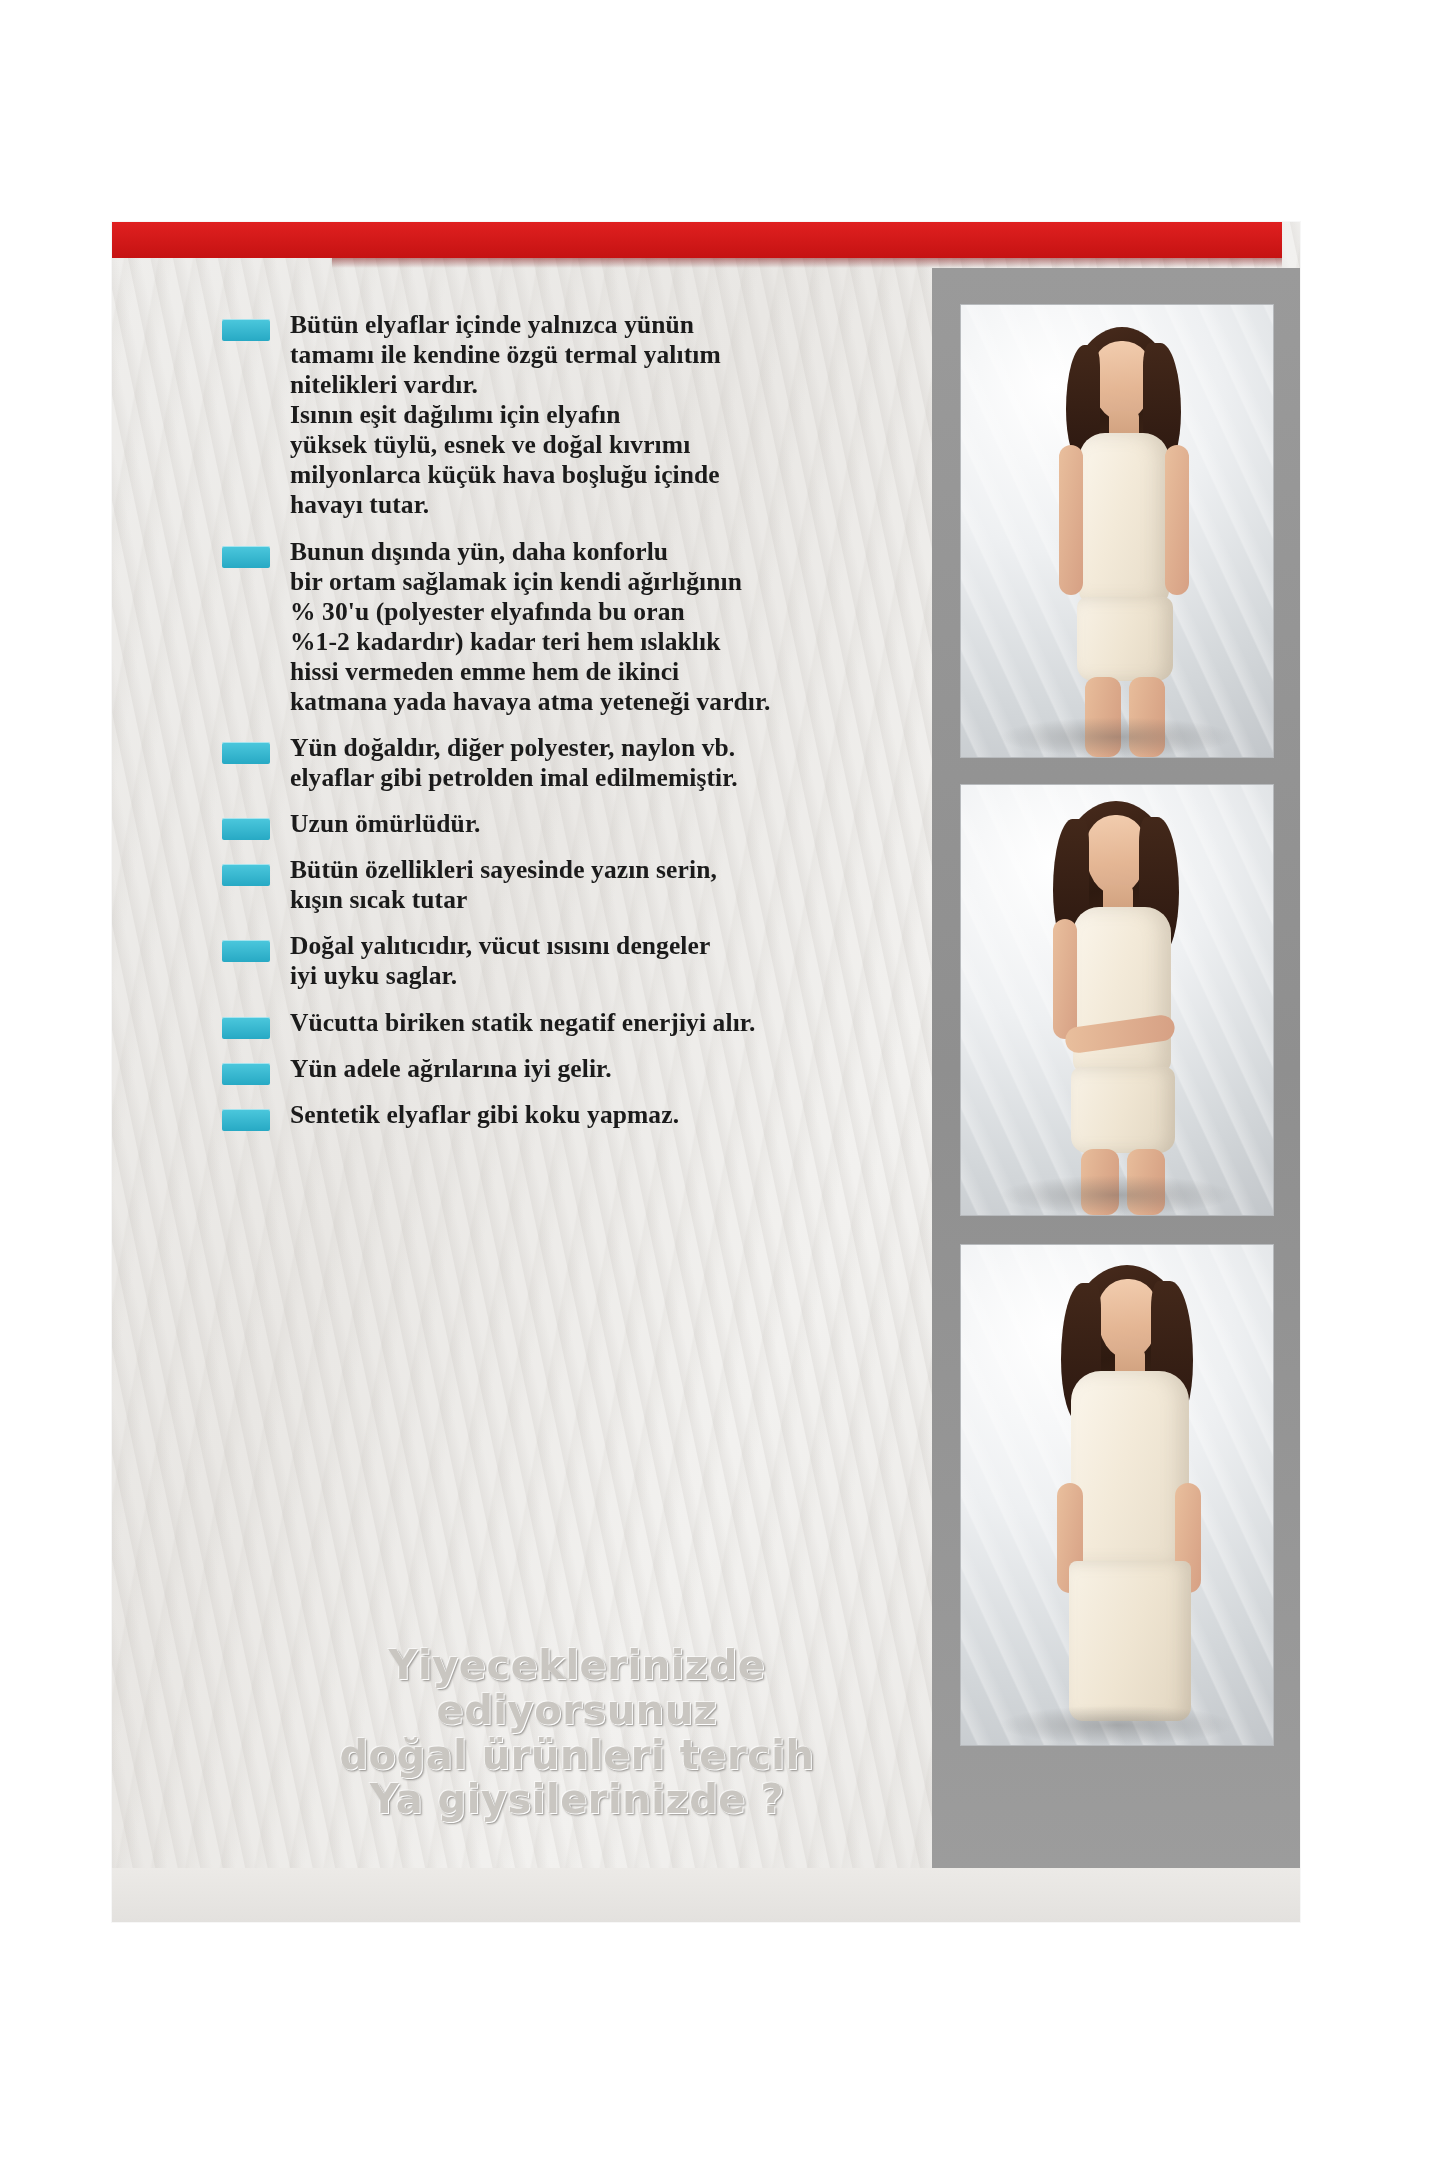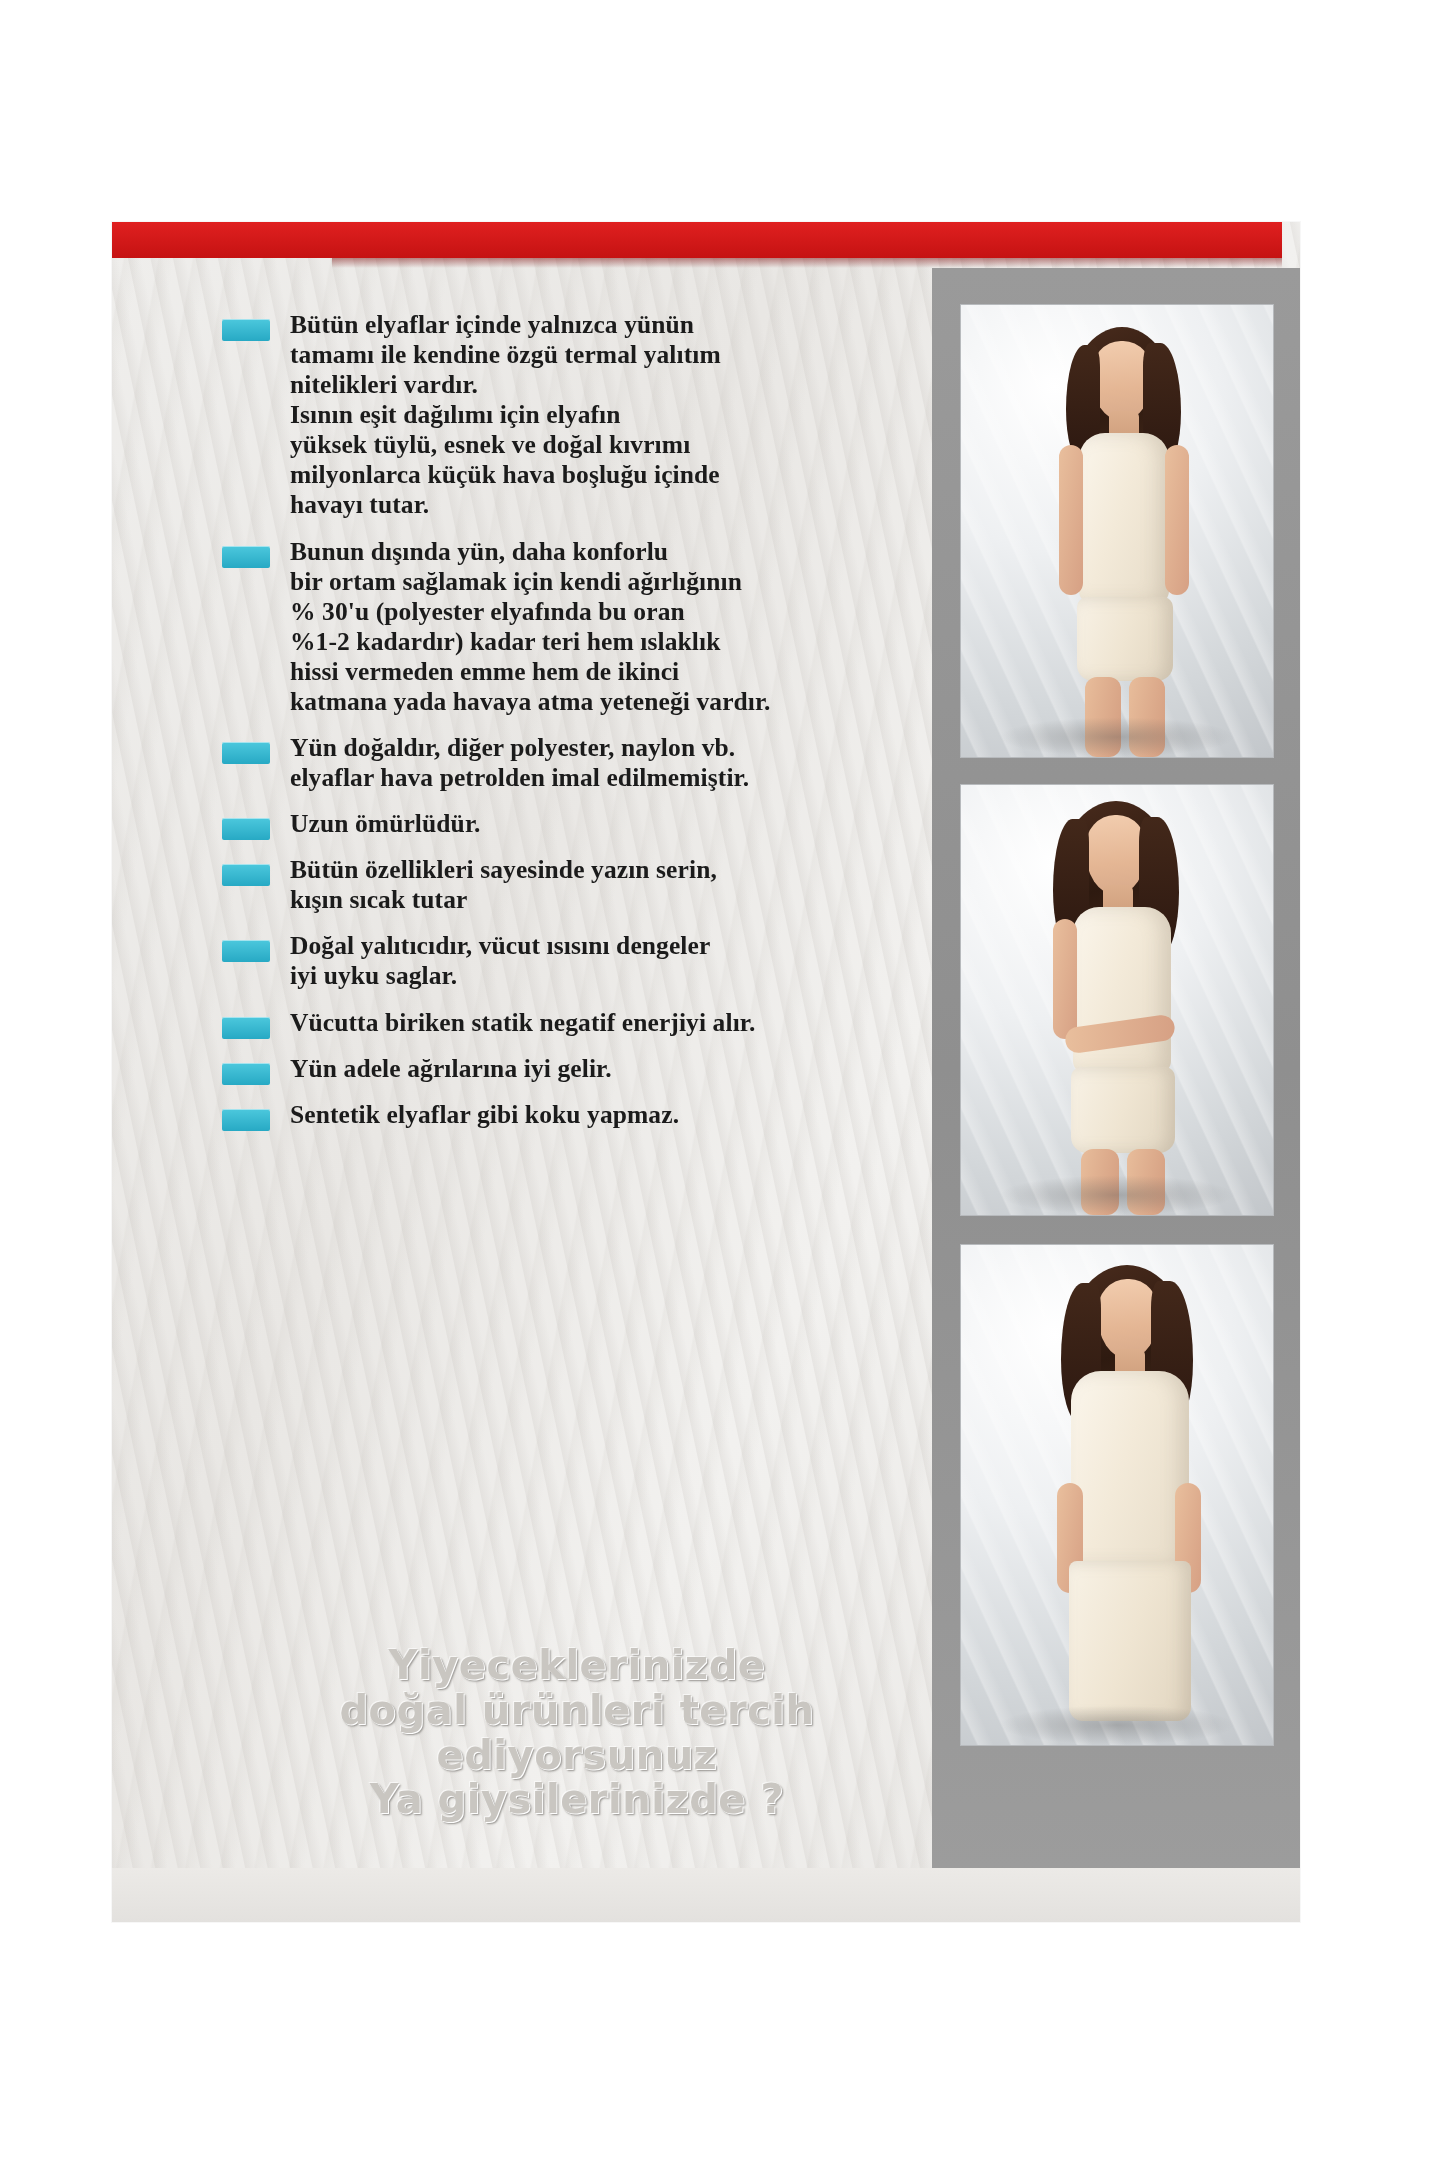--- a/index.html
+++ b/index.html
@@ -269,21 +269,21 @@
 bir ortam sağlamak için kendi ağırlığının
 % 30'u (polyester elyafında bu oran
 %1-2 kadardır) kadar teri hem ıslaklık
 hissi vermeden emme hem de ikinci
 katmana yada havaya atma yeteneği vardır.</div>
         </div>
 
         <div class="bullet">
           <span class="bullet-marker"></span>
           <div class="bullet-text">Yün doğaldır, diğer polyester, naylon vb.
-elyaflar hava petrolden imal edilmemiştir.</div>
+elyaflar gibi petrolden imal edilmemiştir.</div>
         </div>
 
         <div class="bullet">
           <span class="bullet-marker"></span>
           <div class="bullet-text">Uzun ömürlüdür.</div>
         </div>
 
         <div class="bullet">
           <span class="bullet-marker"></span>
           <div class="bullet-text">Bütün özellikleri sayesinde yazın serin,
@@ -310,22 +310,22 @@
         <div class="bullet">
           <span class="bullet-marker"></span>
           <div class="bullet-text">Sentetik elyaflar gibi koku yapmaz.</div>
         </div>
 
 
       </div>
 
       <div class="slogan">
         <div class="slogan-line">Yiyeceklerinizde</div>
+        <div class="slogan-line">ediyorsunuz</div>
         <div class="slogan-line">doğal ürünleri tercih</div>
-        <div class="slogan-line">ediyorsunuz</div>
         <div class="slogan-line">Ya giysilerinizde ?</div>
       </div>
 
     </div>
 
     <div class="right-col">
 
       <div class="photo photo-1">
         <div class="ph-bg"></div>
         <div class="fig">

